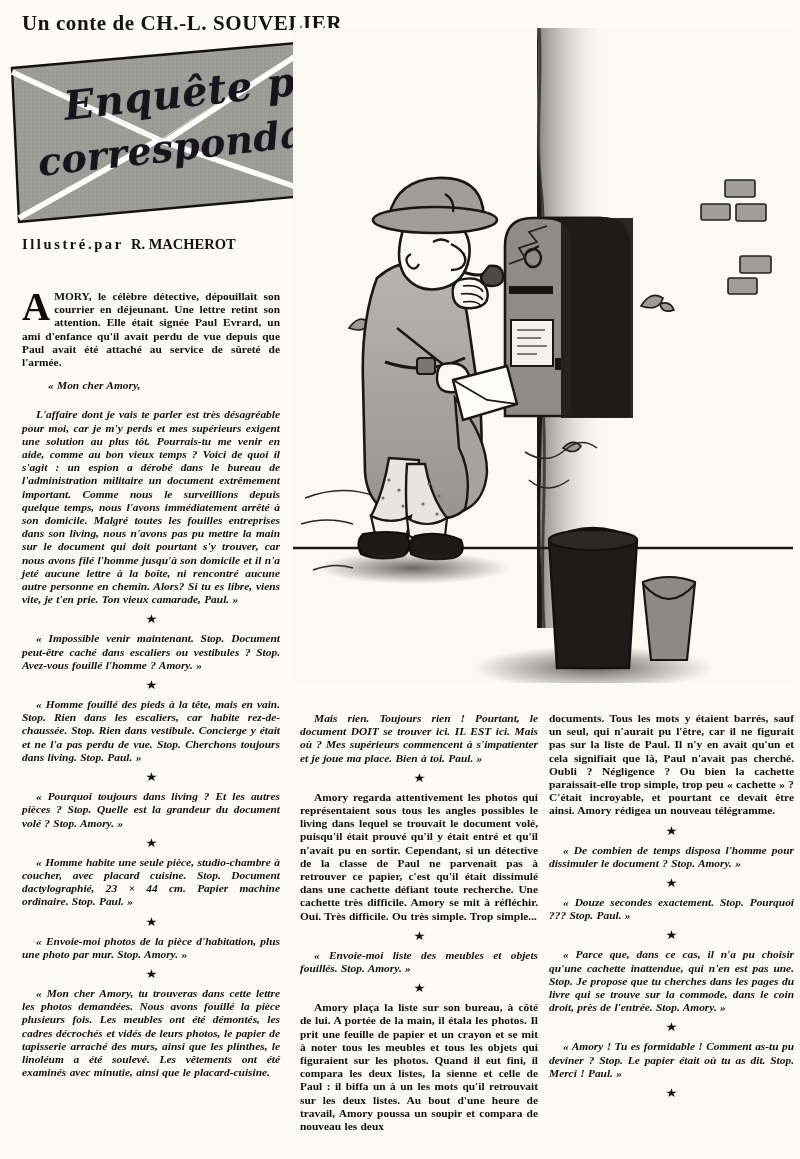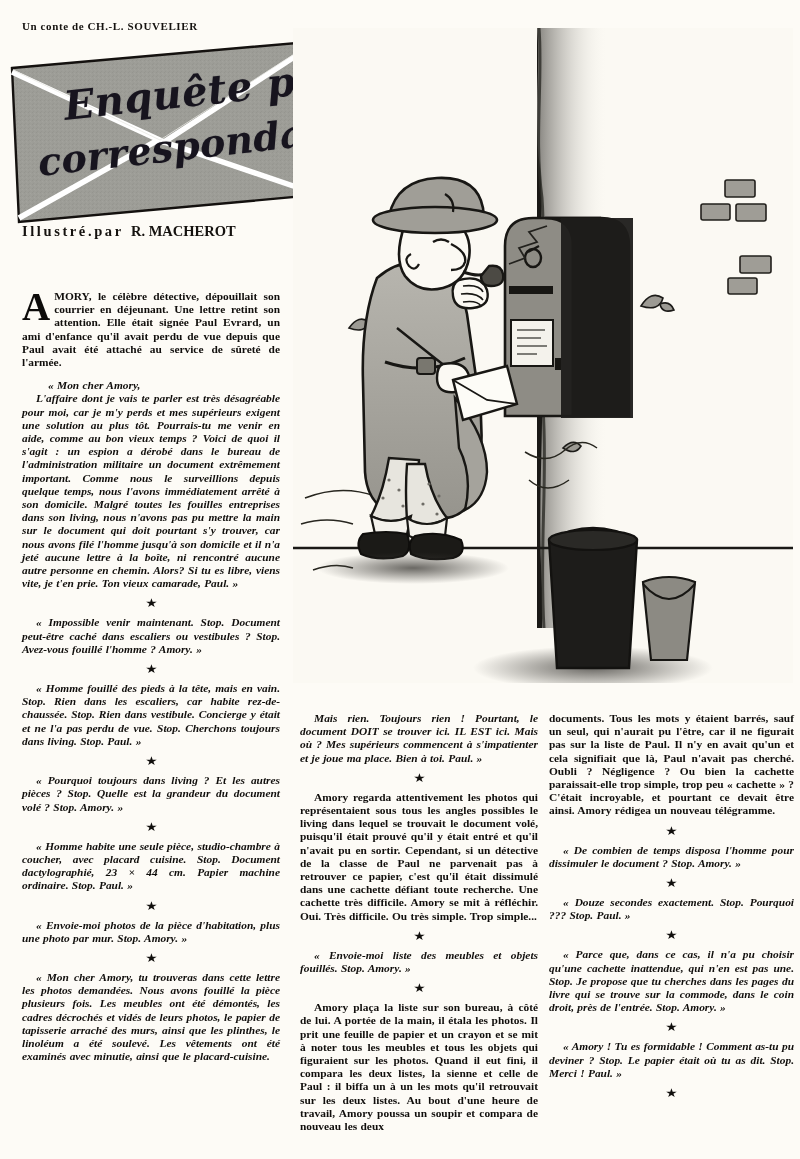--- a/index.html
+++ b/index.html
@@ -8,23 +8,23 @@
     background:#fdfbf6;
     font-family:"Liberation Serif", serif;
     color:#111;
     overflow:hidden;
     position:relative;
   }
   .page{position:relative;width:800px;height:1159px;overflow:hidden;}
 
   
   .byline{
-    position:absolute;left:22px;top:20px;
-    font-family:"Liberation Serif", serif;
-    font-weight:bold;font-size:11px;letter-spacing:.6px;
+    position:absolute;left:22px;top:11px;
+    font-family:"Liberation Serif", serif;
+    font-weight:bold;font-size:21px;letter-spacing:.6px;
     color:#15120f;white-space:nowrap;
   }
 
   
   .banner{
     position:absolute;left:8px;top:36px;width:305px;height:192px;
   }
   .banner svg{display:block;width:305px;height:192px;}
   .title-script{
     position:absolute;left:0;top:0;width:305px;height:192px;
@@ -35,21 +35,21 @@
     font-family:"DejaVu Serif", serif;
     font-style:italic;font-weight:bold;
     color:#17141e;
     white-space:nowrap;
     text-shadow:0 0 1px rgba(20,18,30,.35);
   }
   .tline1{left:56px;top:46px;font-size:40px;transform:rotate(-6.2deg);transform-origin:left center;letter-spacing:.5px;}
   .tline2{left:30px;top:104px;font-size:38px;transform:rotate(-6.4deg);transform-origin:left center;letter-spacing:.3px;}
 
   .illus-credit{
-    position:absolute;left:22px;top:223px;
+    position:absolute;left:22px;top:236px;
     font-family:"Liberation Serif", serif;
     font-weight:bold;font-size:14.5px;color:#15120f;white-space:nowrap;
   }
   .illus-credit .sp{letter-spacing:2.6px;}
 
   
   .illus{
     position:absolute;left:293px;top:28px;width:500px;height:655px;
     overflow:hidden;background:#fbf9f3;
   }
@@ -61,21 +61,21 @@
     font-size:11.4px;
     line-height:13.2px;
     text-align:justify;
     color:#100e0c;
   }
   .col1{left:22px;top:290px;width:258px;}
   .col2{left:300px;top:712px;width:238px;}
   .col3{left:549px;top:712px;width:245px;}
 
   p{margin:0;}
-  p + p{margin-top:0;}
+  p + p{margin-top:16px;}
 
   .rom{
     font-family:"Liberation Serif", serif;
     font-weight:bold;
     text-align:justify;
     word-spacing:.5px;
   }
   .ital{
     font-family:"Liberation Serif", serif;
     font-style:italic;

